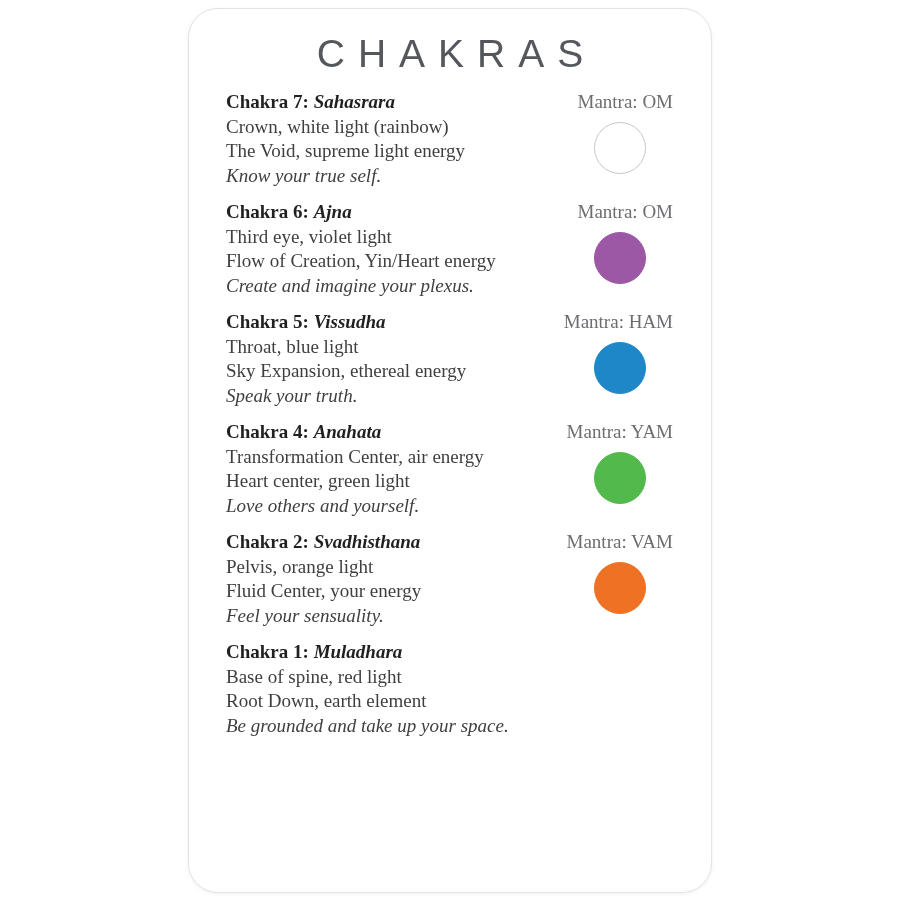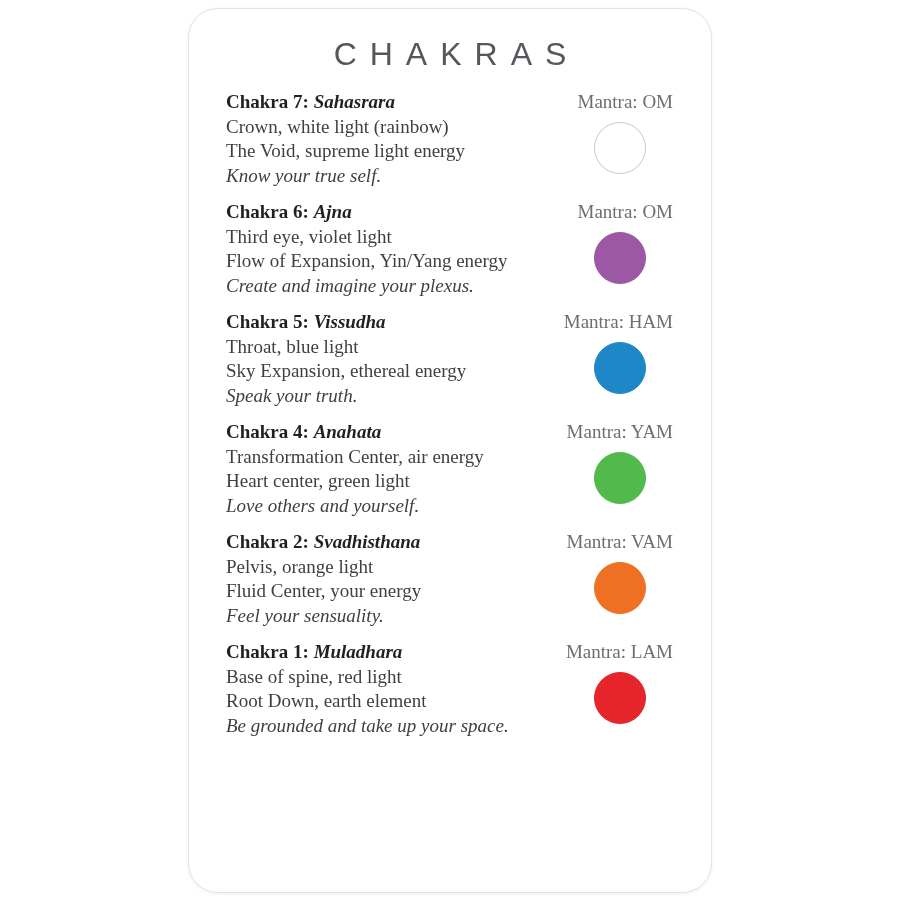--- a/index.html
+++ b/index.html
@@ -17,21 +17,21 @@
     width: 524px;
     height: 885px;
     background: #ffffff;
     border: 1px solid #e3e3e4;
     border-radius: 30px;
     box-shadow: 0 1px 4px rgba(0,0,0,0.06);
   }
   .card-title {
     margin-top: 25px;
     text-align: center;
-    font-size: 32px;
+    font-size: 39px;
     line-height: 40px;
     font-weight: 300;
     letter-spacing: 13px;
     text-indent: 13px; 
     color: #54575b;
   }
   .sections {
     margin-top: 16px;
     padding: 0 38px 0 37px;
     font-family: Liberation Serif, serif;
@@ -94,21 +94,21 @@
       <div class="mantra-col">
         <div class="mantra-label">Mantra: OM</div>
         <div class="color-dot" style="background-color: rgb(255, 255, 255); border-color: rgb(198, 199, 201);"></div>
       </div>
     </div>
 
     <div class="section">
       <div class="section-text">
         <div class="section-heading"><span>Chakra 6: </span><span class="heading-name">Ajna</span></div>
         <div>Third eye, violet light</div>
-        <div>Flow of Expansion, Yin/Yang energy</div>
+        <div>Flow of Creation, Yin/Heart energy</div>
         <div class="affirmation">Create and imagine your plexus.</div>
       </div>
       <div class="mantra-col">
         <div class="mantra-label">Mantra: OM</div>
         <div class="color-dot" style="background-color: rgb(156, 87, 165); border-color: rgb(156, 87, 165);"></div>
       </div>
     </div>
 
     <div class="section">
       <div class="section-text">
@@ -150,20 +150,16 @@
       </div>
     </div>
 
     <div class="section">
       <div class="section-text">
         <div class="section-heading"><span>Chakra 1: </span><span class="heading-name">Muladhara</span></div>
         <div>Base of spine, red light</div>
         <div>Root Down, earth element</div>
         <div class="affirmation">Be grounded and take up your space.</div>
       </div>
-      <div class="mantra-col">
-        <div class="mantra-label">Mantra: LAM</div>
-        <div class="color-dot" style="background-color: rgb(229, 37, 42); border-color: rgb(229, 37, 42);"></div>
-      </div>
     </div>
 
   </div>
 </div>
 
 </body></html>

